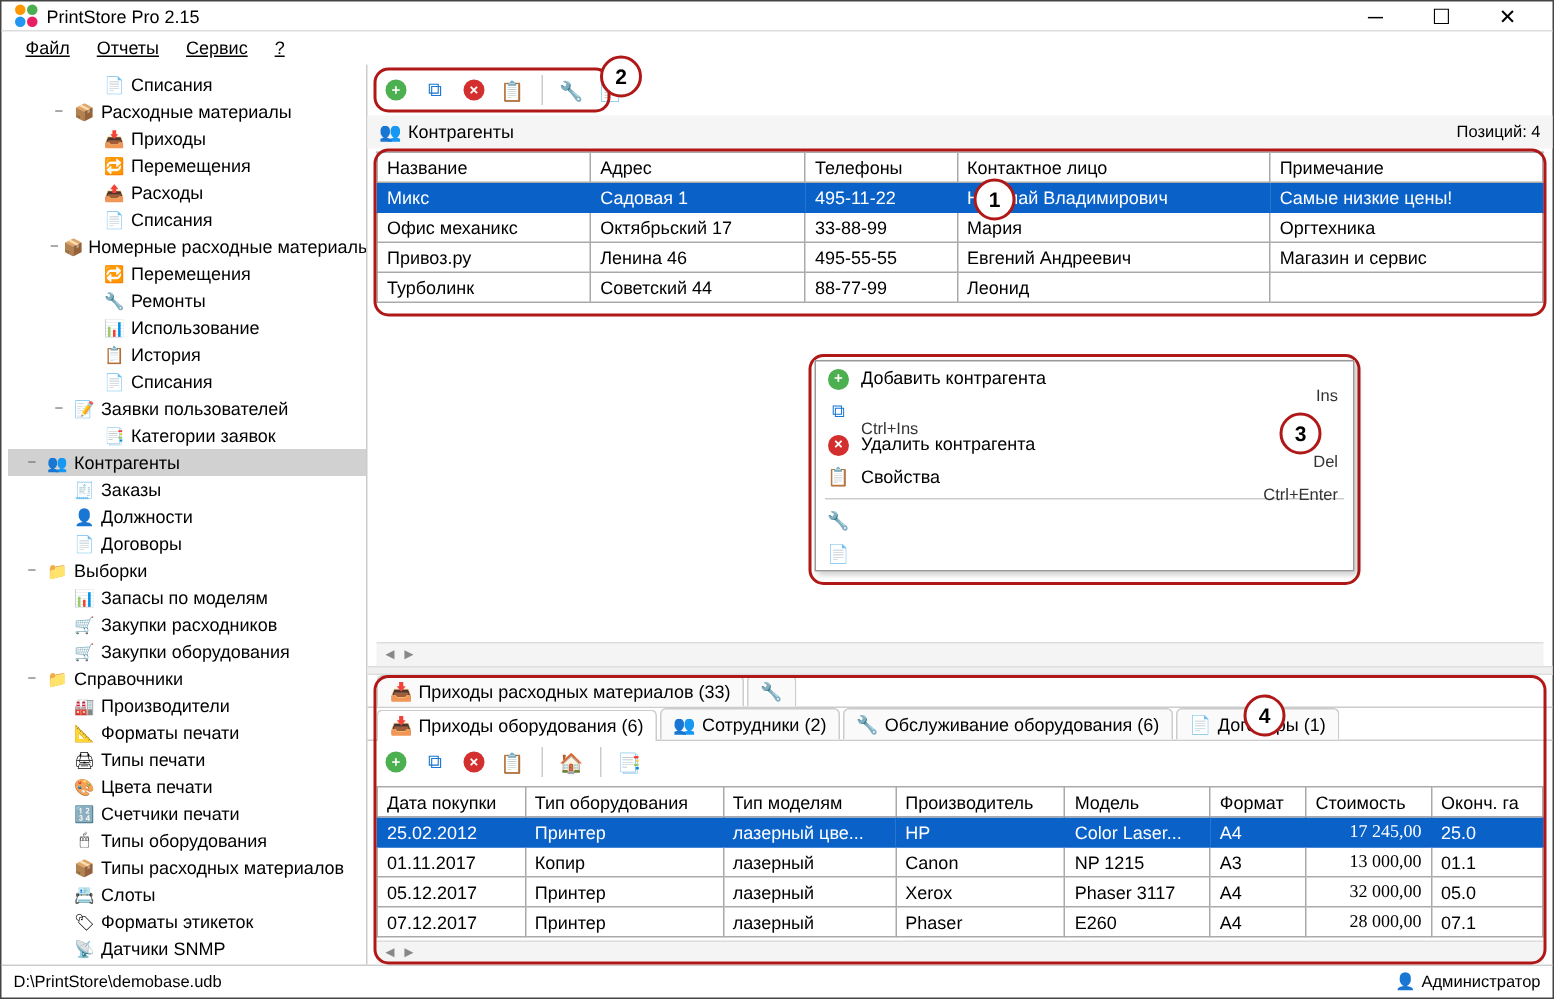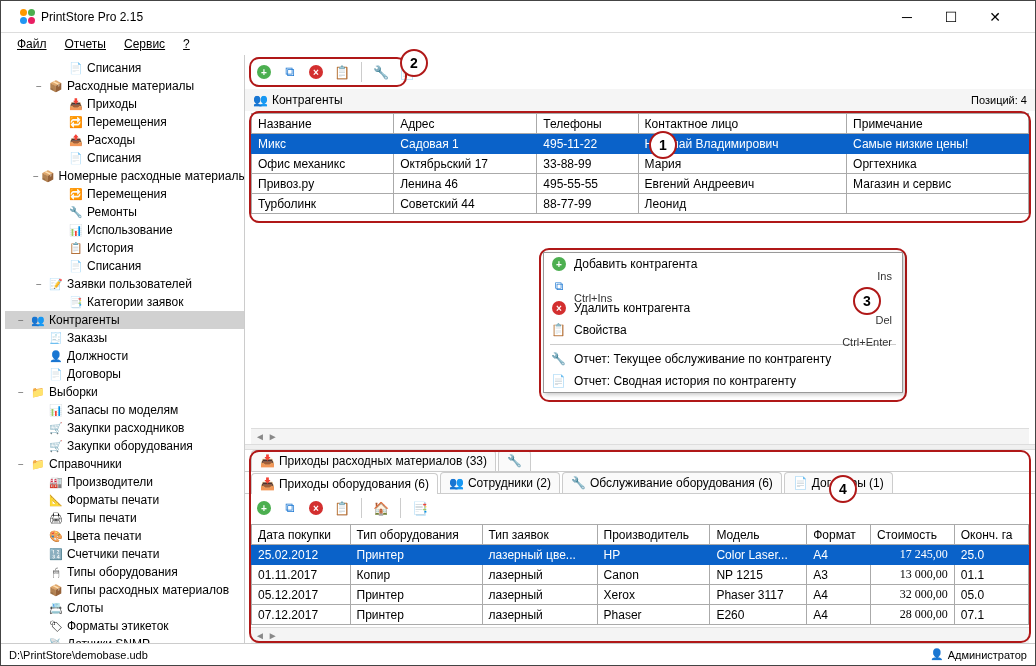--- a/index.html
+++ b/index.html
@@ -1,18 +1,18 @@
 <!DOCTYPE html>
 <html><head>
 <meta charset="utf-8">
 <style>
 * { box-sizing: border-box; margin: 0; padding: 0; }
 body { font-family: "Segoe UI", Tahoma, sans-serif; font-size: 12px; background: #fff; color: #000; }
 .window { width: 1036px; height: 666px; border: 1px solid #444; background: #fff; display: flex; flex-direction: column; position: relative; }
-.titlebar { height: 32px; display: flex; align-items: center; padding: 0 18px; border-bottom: 1px solid #ddd; text-align: right; }
+.titlebar { height: 20px; display: flex; align-items: center; padding: 0 8px; border-bottom: 1px solid #ddd; text-align: right; }
 .titlebar .logo { width: 16px; height: 16px; margin-right: 6px; display: flex; flex-wrap: wrap; }
 .titlebar .logo span { width: 7px; height: 7px; border-radius: 50%; margin: 0.5px; }
 .titlebar .title { font-size: 12px; }
 .titlebar .wincontrols { margin-left: auto; display: flex; }
 .titlebar .wincontrols .wc { width: 44px; height: 28px; display: flex; align-items: center; justify-content: center; font-size: 14px; }
 .menubar { height: 22px; display: flex; align-items: center; padding: 0 8px; gap: 2px; text-decoration: underline; }
 .menubar .mitem { padding: 2px 8px; }
 .mainarea { flex: 1; display: flex; min-height: 0; }
 .tree { width: 244px; border-right: 1px solid #ccc; overflow-y: auto; padding: 4px 0 4px 4px; position: relative; }
 .tree-row { display: flex; align-items: center; height: 18px; padding-left: 6px; white-space: nowrap; }
@@ -346,26 +346,24 @@
               <span class="cmkey">Del</span>
             </div>
             <div class="cmrow">
               <span class="cmicon"><span class="ic-props">📋</span></span>
               <span class="cmlabel">Свойства</span>
               <span class="cmkey">Ctrl+Enter</span>
             </div>
             <div class="cmsep"></div>
             <div class="cmrow">
               <span class="cmicon"><span class="ic-tool">🔧</span></span>
-              <span class="cmlabel">Отчет: Текущее обслуживание по контрагенту</span>
               <span class="cmkey"></span>
             </div>
             <div class="cmrow">
               <span class="cmicon"><span class="ic-report">📄</span></span>
-              <span class="cmlabel">Отчет: Сводная история по контрагенту</span>
               <span class="cmkey"></span>
             </div>
           </div>
         <div class="callout" style="left:294px;top:32px;width:368px;height:154px;"></div>
         <div class="hscroll" style="position:absolute;bottom:0;left:6px;right:6px">◄ ►</div>
       </div>
 
       <div class="hsplit"></div>
 
       <div style="position:relative">
@@ -409,21 +407,21 @@
           <span class="tbtn">🏠</span>
           <span class="tsep"></span>
           <span class="tbtn">📑</span>
         </div>
         <div class="gridwrap">
           <table class="grid" id="lgrid">
               <tbody>
                 <tr>
                   <th>Дата покупки</th>
                   <th>Тип оборудования</th>
-                  <th>Тип заявок</th>
+                  <th>Тип моделям</th>
                   <th>Производитель</th>
                   <th>Модель</th>
                   <th>Формат</th>
                   <th>Стоимость</th>
                   <th>Оконч. га</th>
                 </tr>
               </tbody>
               <tbody>
                 <tr class="selrow">
                   <td>25.02.2012</td>

